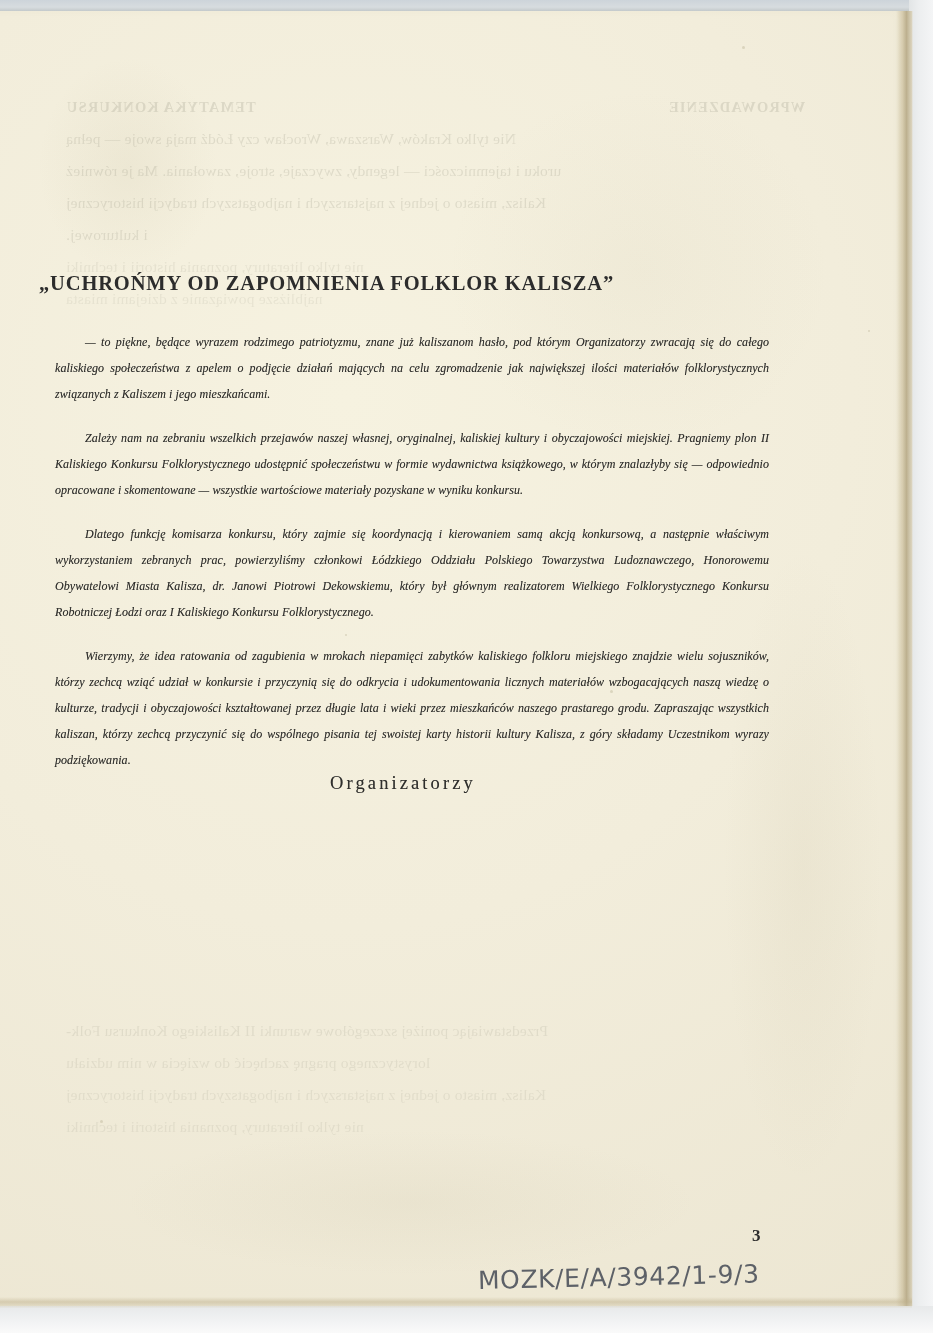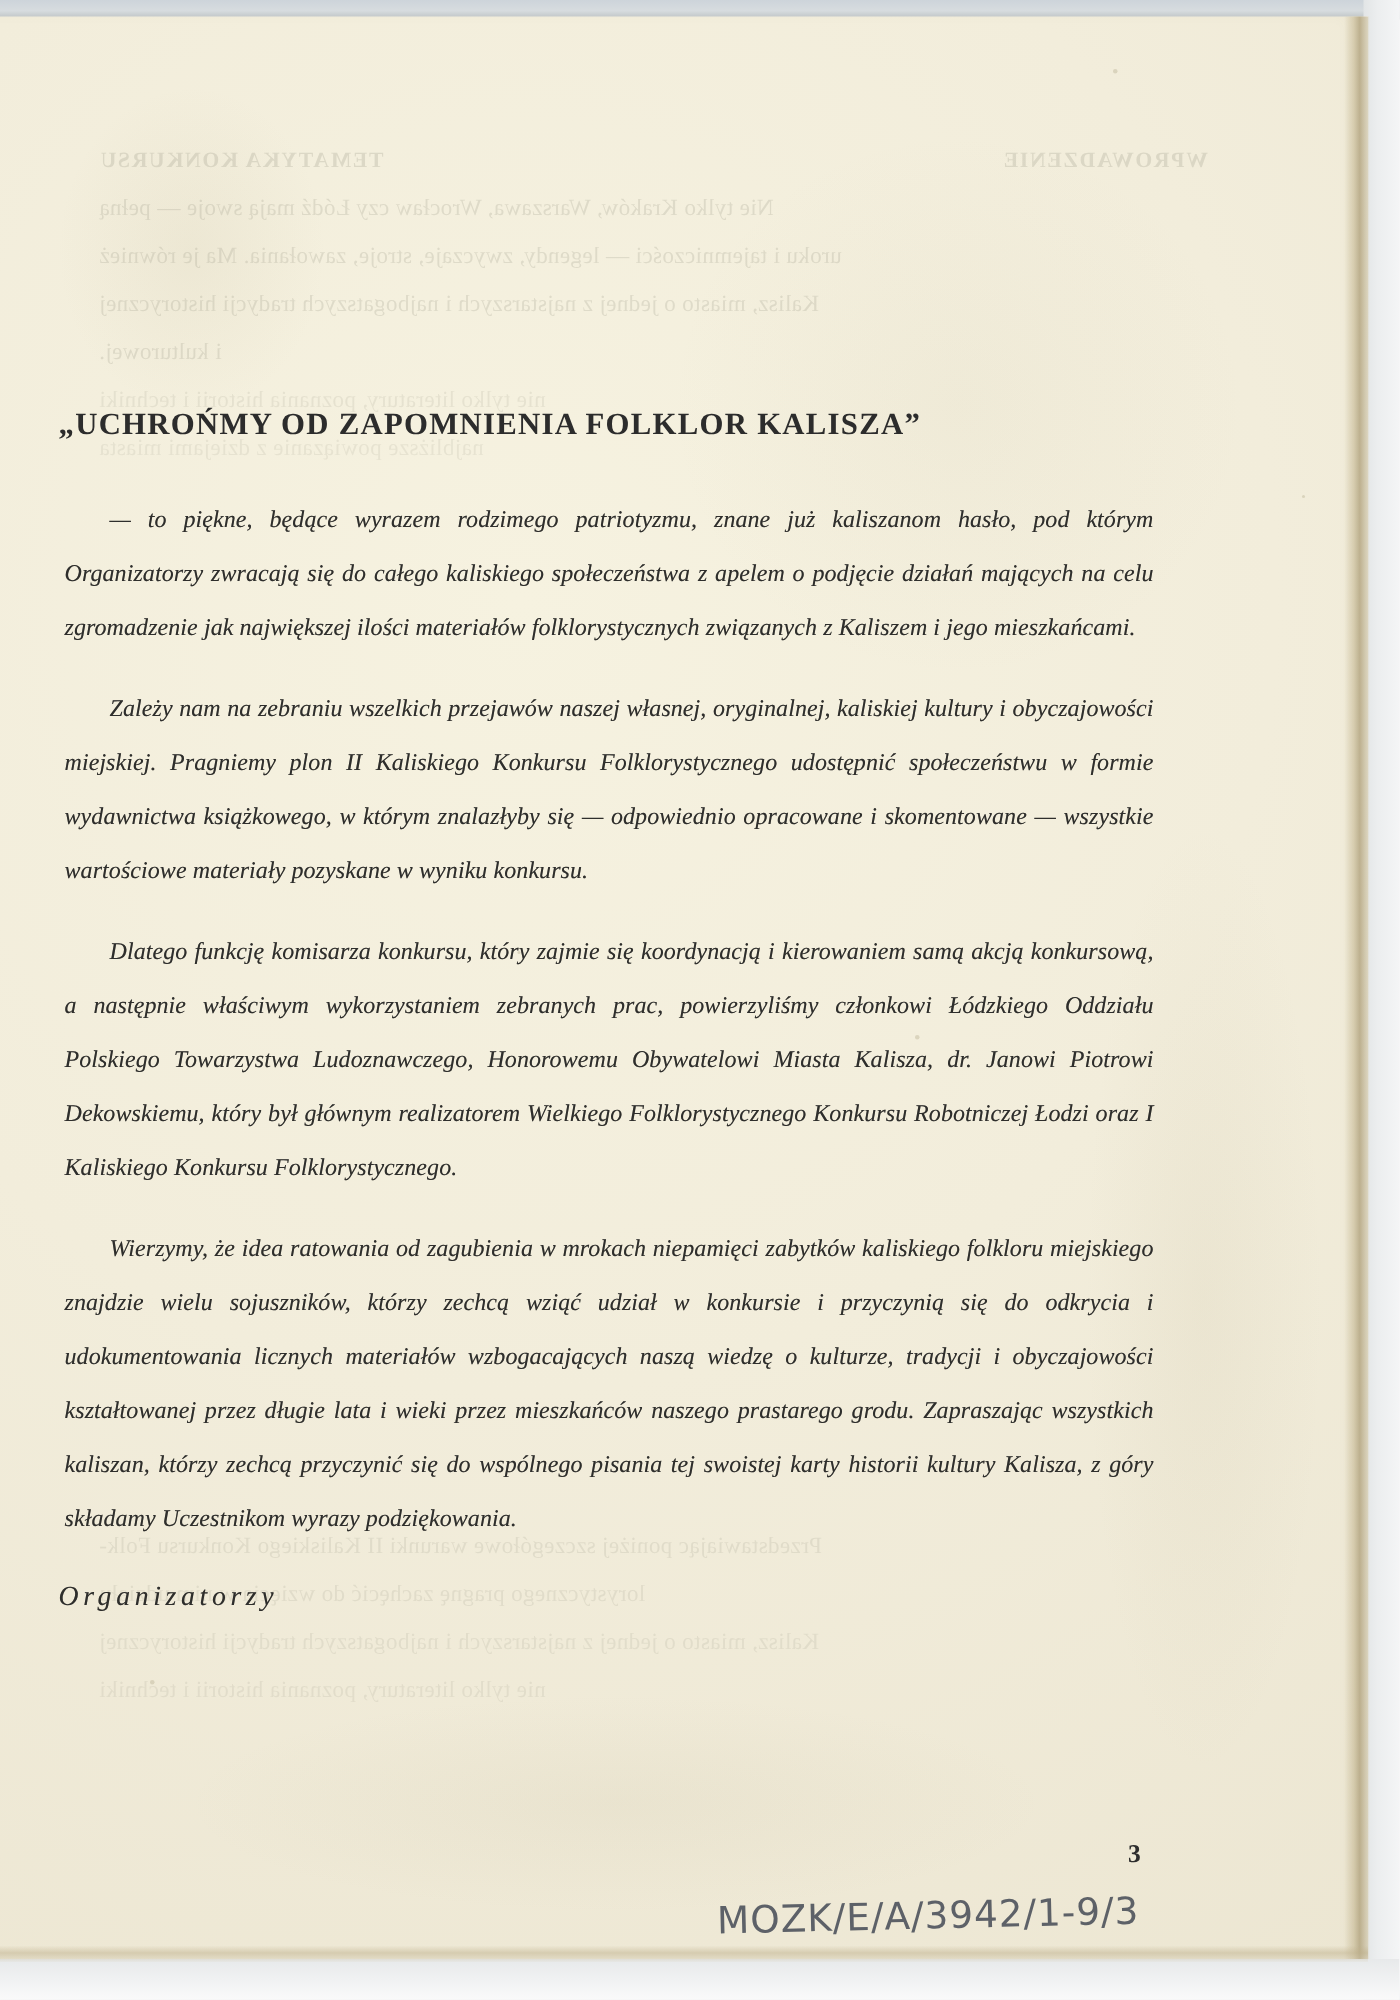--- a/index.html
+++ b/index.html
@@ -111,39 +111,37 @@
   .doc-title {
     font-weight: bold;
     font-size: 20.5px;
     letter-spacing: .85px;
     color: #2c2c2c;
     margin: 0 0 34px 0;
     white-space: nowrap;
   }
   .para {
     font-style: italic;
-    font-size: 16px;
-    line-height: 36px;
+    font-size: 12px;
+    line-height: 26px;
     color: #2e2e2c;
     text-align: justify;
-    margin: 0 0 18px 4px;
+    margin: 0 0 18px 16px;
     text-indent: 30px;
     letter-spacing: .05px;
     
     text-shadow: 0 0 .35px rgba(50,48,44,.45);
   }
   .para.last { margin-bottom: 0; }
 
   .signature {
-    font-style: italic;
     font-size: 18.5px;
     letter-spacing: 3.1px;
     color: #2e2e2c;
-    text-align: left;
-    margin-top: 24px;
+    text-align: center;
     padding-right: 2px;
     text-shadow: 0 0 .35px rgba(50,48,44,.4);
   }
 
   .folio {
     position: absolute;
     left: 752px;
     top: 1226px;
     font-weight: bold;
     font-size: 17px;

